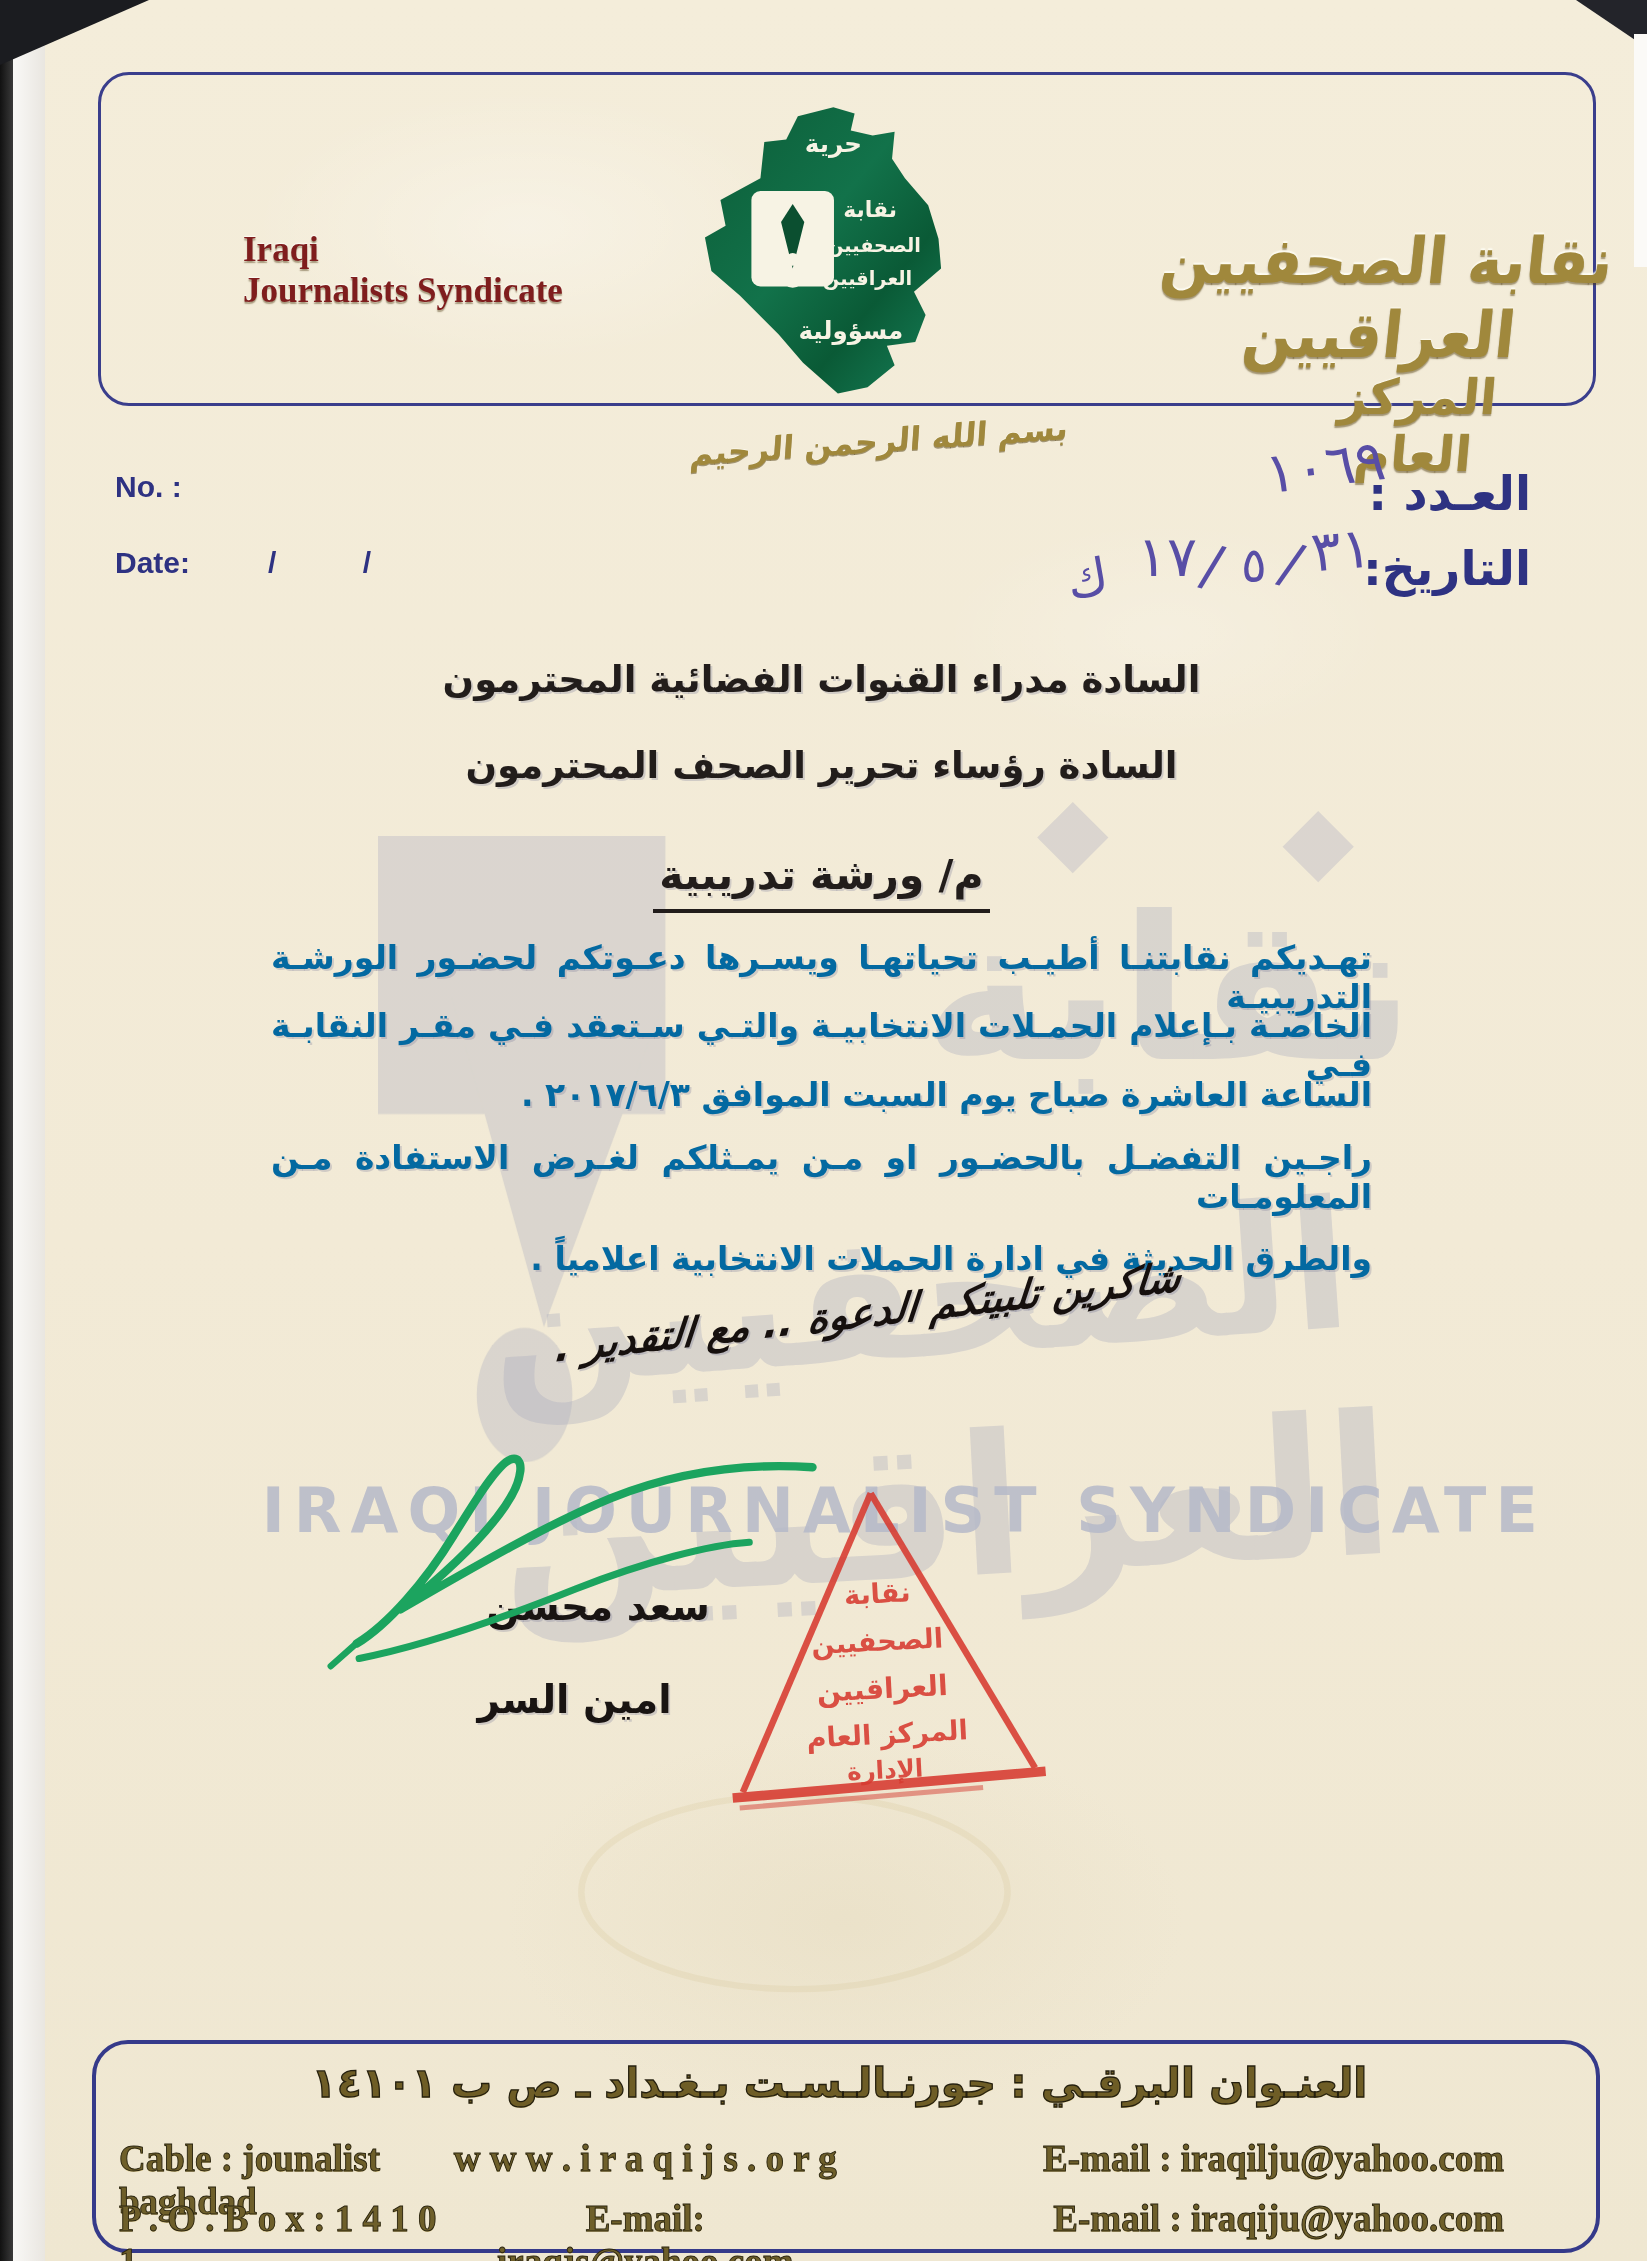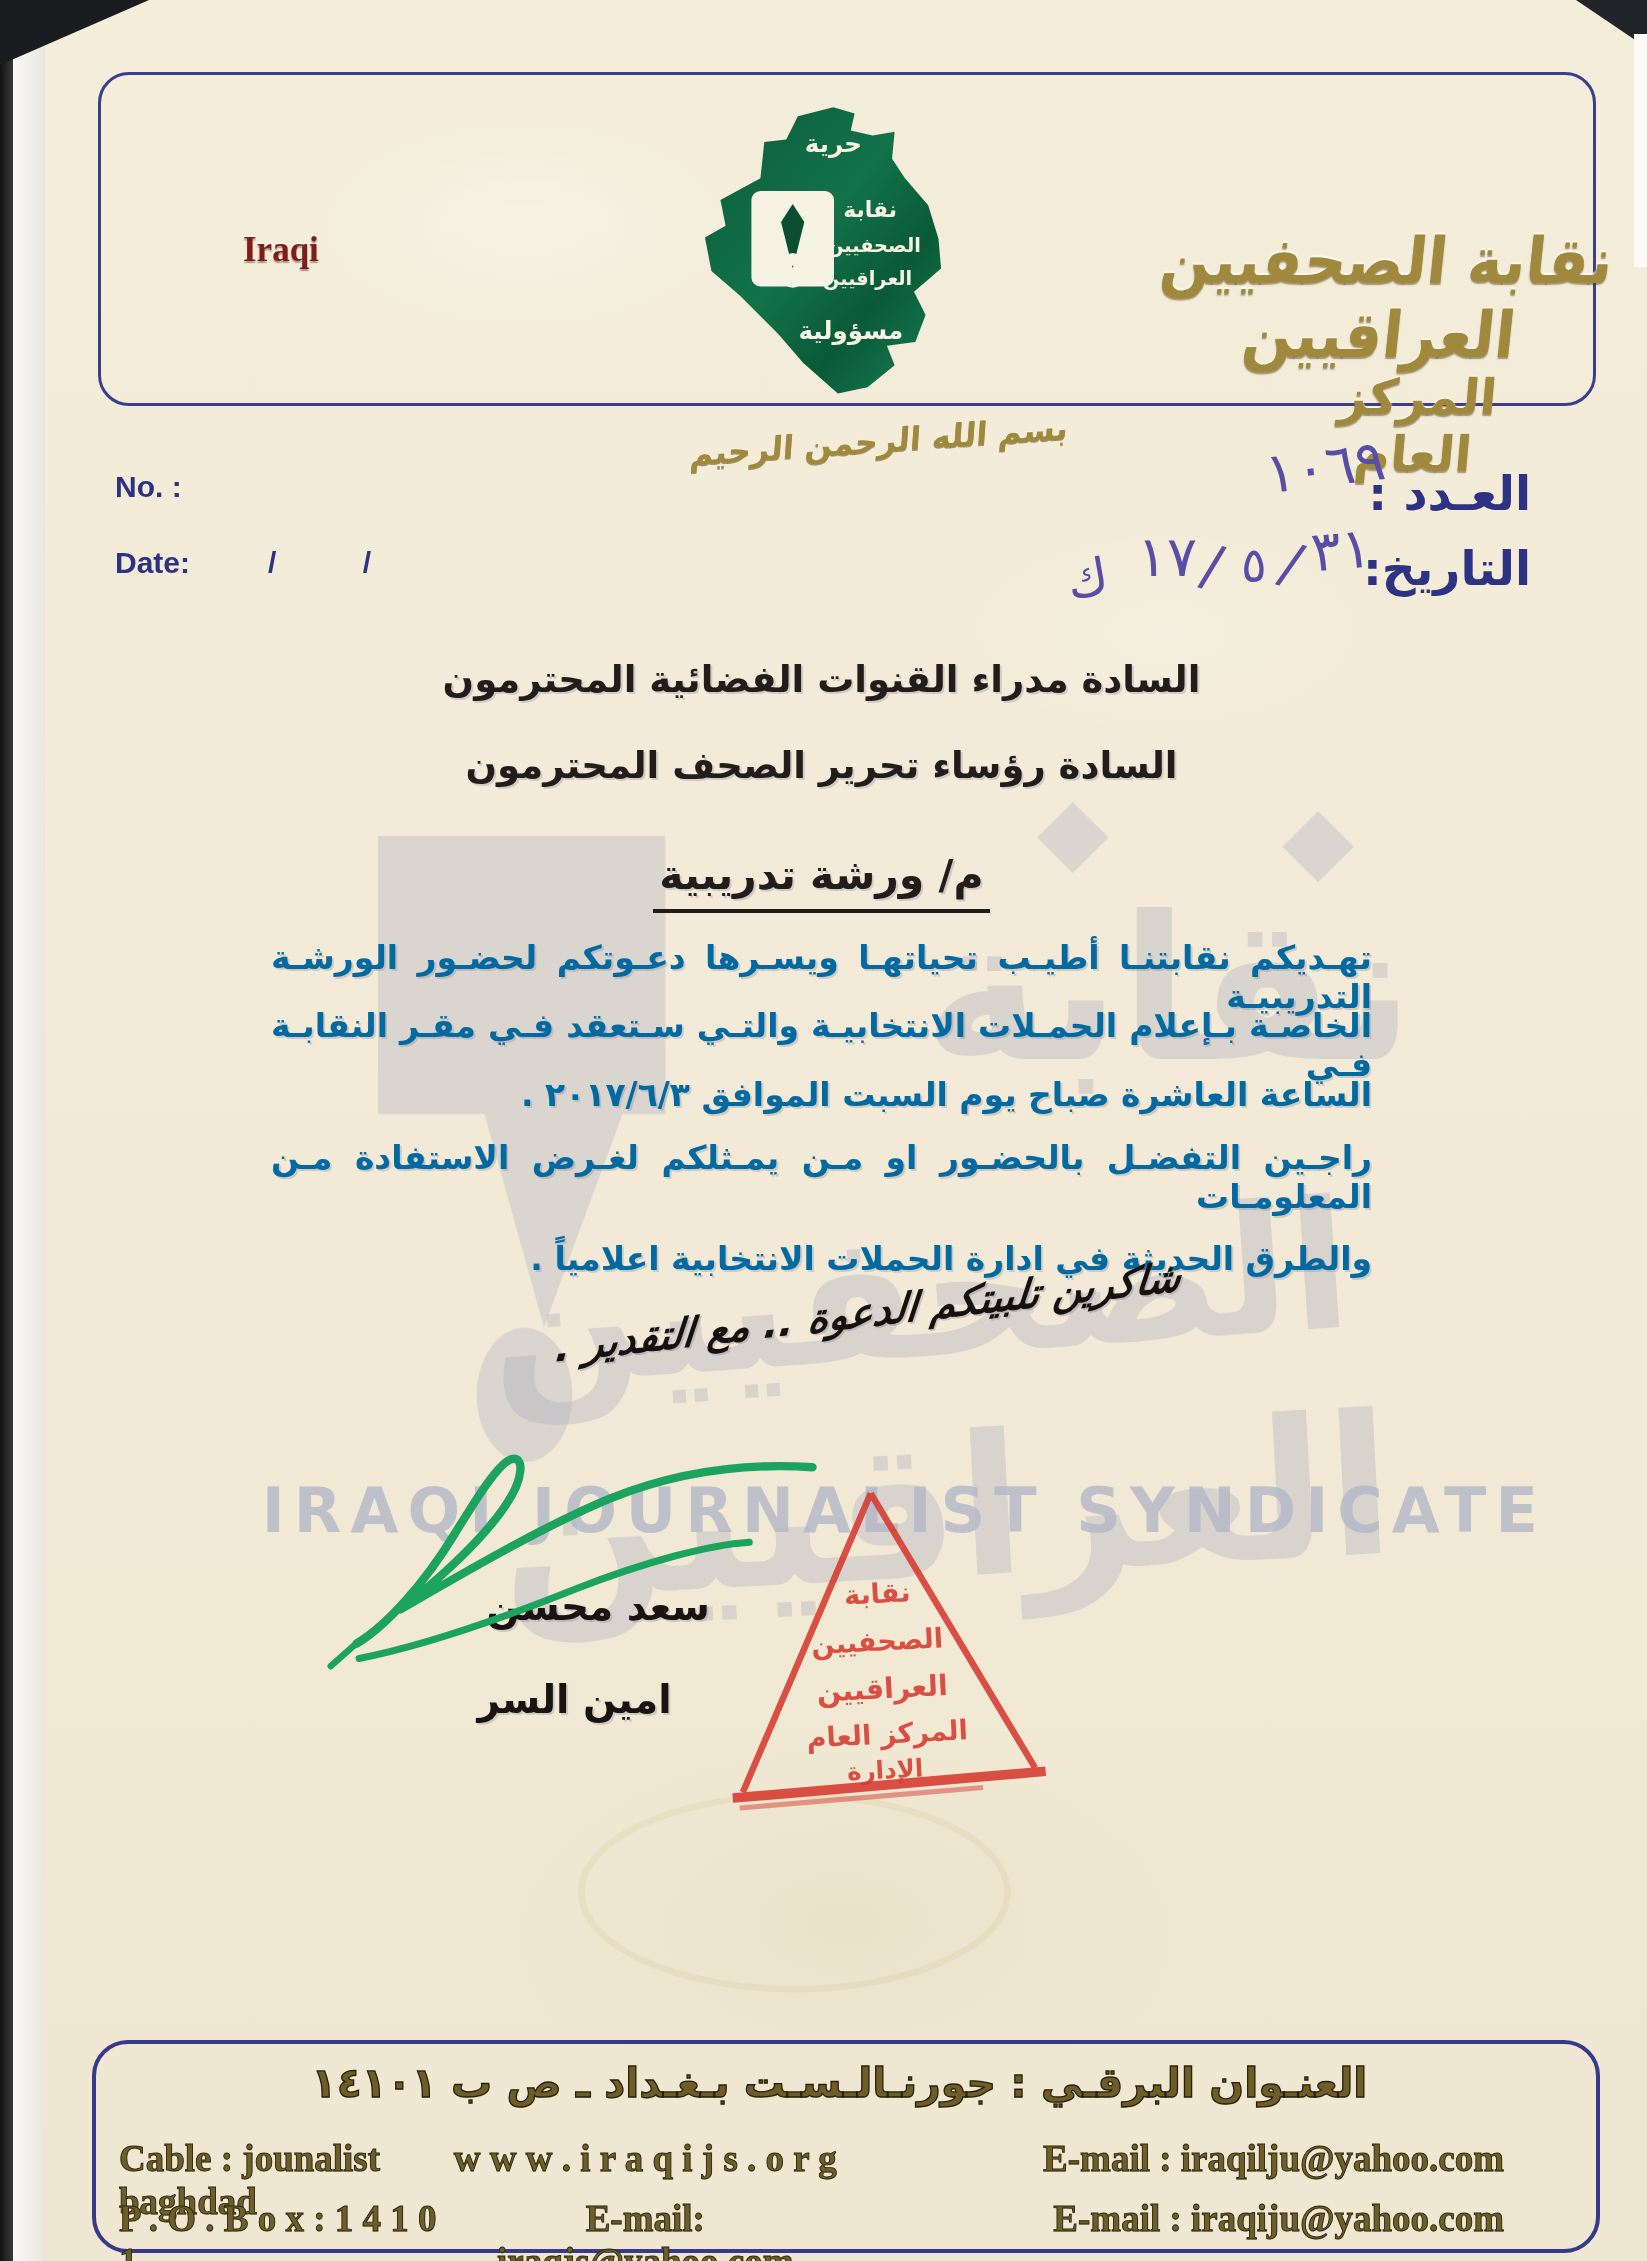--- a/index.html
+++ b/index.html
@@ -89,20 +89,21 @@
     </g>
     <text x="1400" y="2372" font-size="96" font-weight="bold" text-anchor="middle" letter-spacing="14" fill="#b6b9c8" opacity="0.85" font-family="Liberation Sans, sans-serif">IRAQI JOURNALIST SYNDICATE</text>
     <ellipse cx="1230" cy="2930" rx="330" ry="150" fill="none" stroke="#c8b070" stroke-width="10" opacity="0.14"></ellipse>
   </svg>
 
   <div class="content">
 
     <div class="header-box">
       <div class="en-title">
         <div>Iraqi</div>
+        <div>Journalists Syndicate</div>
       </div>
       <div class="ar-title">نقابة الصحفيين العراقيين</div>
       <div class="ar-subtitle">المركز العام</div>
     </div>
 
     <svg class="seal" width="255" height="300" viewBox="0 0 395 465">
       <defs>
         <linearGradient id="grn" x1="0" y1="0" x2="1" y2="1">
           <stop offset="0" stop-color="#0c5c37"></stop>
             <stop offset="0.45" stop-color="#12724a"></stop>

